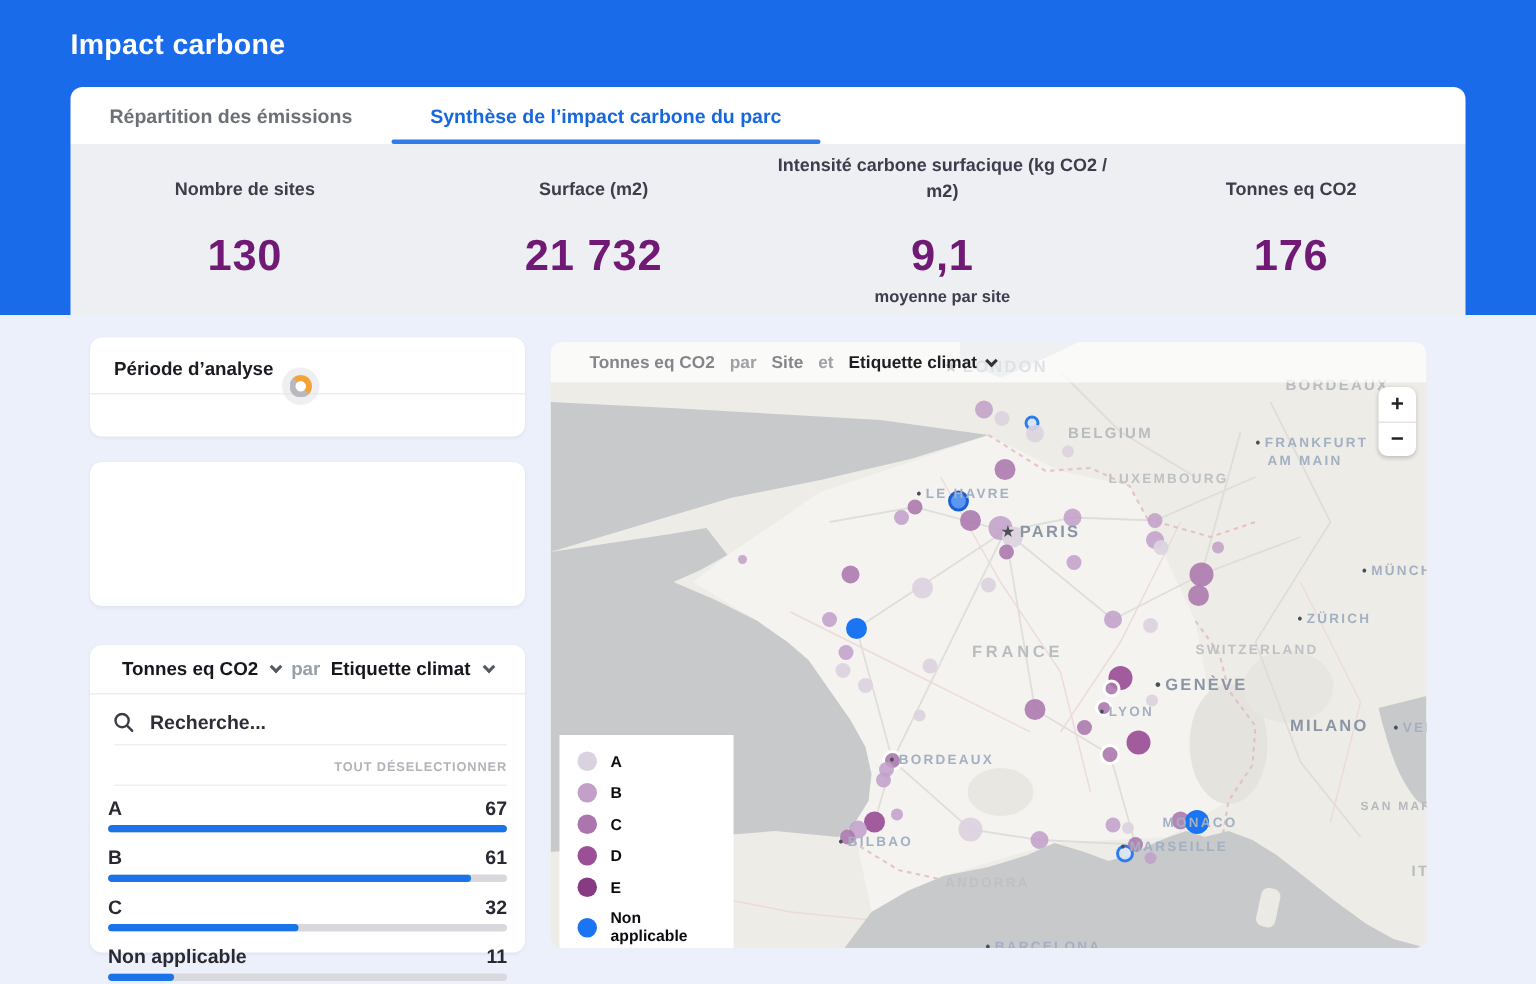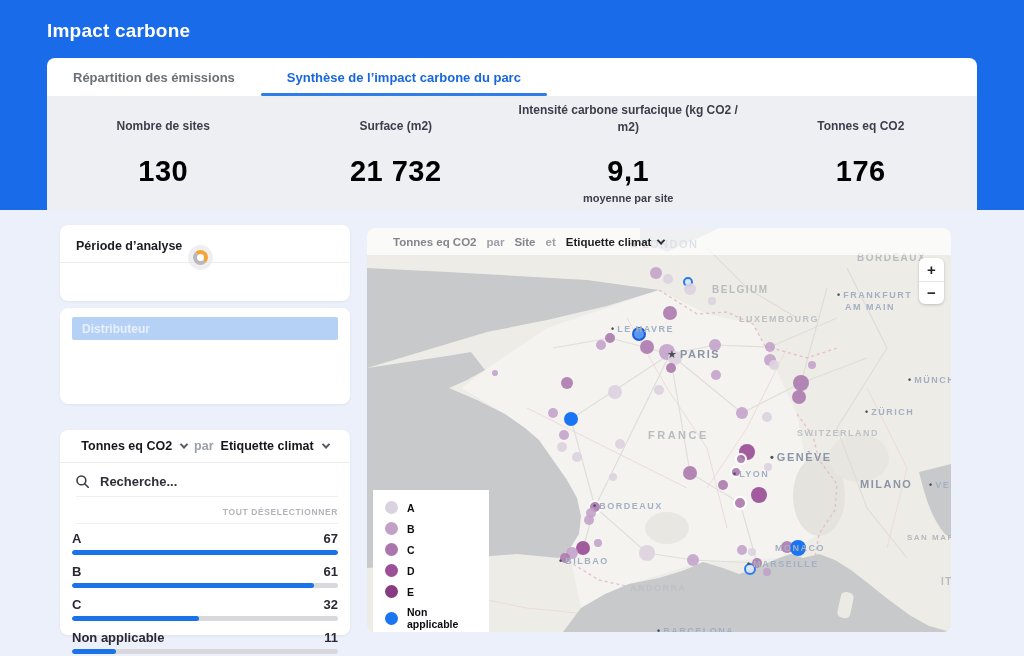--- a/index.html
+++ b/index.html
@@ -9,28 +9,28 @@
   
   .hdr{position:absolute;left:0;top:0;width:1024px;height:210px;background:#1a6be9;}
   .hdr-title{position:absolute;left:47px;top:20px;color:#fff;font-size:19px;font-weight:800;letter-spacing:.2px;}
   .tabbar{position:absolute;left:47px;top:58px;width:930px;height:38px;background:#fff;border-radius:8px 8px 0 0;display:flex;align-items:stretch;}
   .tab{position:relative;display:flex;align-items:center;justify-content:center;padding:0 26px;font-size:13px;font-weight:700;color:#6b7076;cursor:pointer;}
   .tab.active{color:#1667dd;}
   .tab.active::after{content:"";position:absolute;left:0;right:0;bottom:0;height:3px;background:#2f7de8;border-radius:2px;}
   .stats{position:absolute;left:47px;top:96px;width:930px;height:114px;background:#edeff3;display:flex;}
   .stat{flex:1;display:flex;flex-direction:column;align-items:center;justify-content:center;text-align:center;}
   .stat-label{font-size:12px;font-weight:800;color:#3f3d4b;max-width:235px;line-height:1.35;}
-  .stat-value{font-size:29px;font-weight:800;color:#000000;margin-top:20px;letter-spacing:.5px;}
+  .stat-value{font-size:29px;font-weight:800;color:#701a75;margin-top:20px;letter-spacing:.5px;}
   .stat-sub{font-size:11px;font-weight:800;color:#3f3d4b;margin-top:4px;}
   .stat-sub:empty{display:none;}
 
   
   .card{position:absolute;left:60px;width:290px;background:#fff;border-radius:8px;box-shadow:0 1px 3px rgba(25,35,60,.06);}
   .card-title{font-size:12.5px;font-weight:800;color:#1b1a21;padding:14px 16px 0 16px;}
-  #card-period{top:225px;height:76px;}
+  #card-period{top:225px;height:66px;}
   .period-divider{position:absolute;left:0;right:0;top:37px;height:1px;background:#ededf1;}
   .spinner{position:absolute;left:50%;top:37px;width:15px;height:15px;margin:-12px 0 0 -12px;border:4px solid #b8b8be;border-top-color:#f2a43a;border-right-color:#f2a43a;border-radius:50%;box-shadow:0 0 0 5px rgba(225,225,230,.55);}
   #card-origin{top:308px;height:96px;}
   .origin-opts{margin:9px 12px 0 12px;}
   .opt{height:23px;display:flex;align-items:center;padding-left:10px;font-size:12px;font-weight:800;border-radius:2px;cursor:pointer;}
   .opt.unselected{background:#b5d1f5;color:#e7f0fc;}
   .opt.selected{background:#1a6fe8;color:#fff;}
   #card-filter{top:430px;height:205px;}
   .filter-head{height:33px;display:flex;align-items:center;justify-content:center;gap:7px;font-size:12.5px;font-weight:800;color:#17161d;border-bottom:1px solid #ededf1;}
   .filter-head .par{color:#9aa0a8;font-weight:700;}
@@ -122,23 +122,20 @@
   </div>
 
   <div class="card" id="card-period">
     <div class="card-title">Période d’analyse</div>
     <div class="period-divider"></div>
     <div class="spinner"></div>
   </div>
 
   <div class="card" id="card-origin">
     <div class="origin-opts" id="origin-opts">
-        <div class="opt unselected">
-          <span>Distributeur</span>
-        </div>
       </div>
   </div>
 
   <div class="card" id="card-filter">
     <div class="filter-head">
       <span>Tonnes eq CO2</span>
         <span class="chev"></span>
       <span class="par">par</span>
       <span>Etiquette climat</span>
         <span class="chev"></span>

